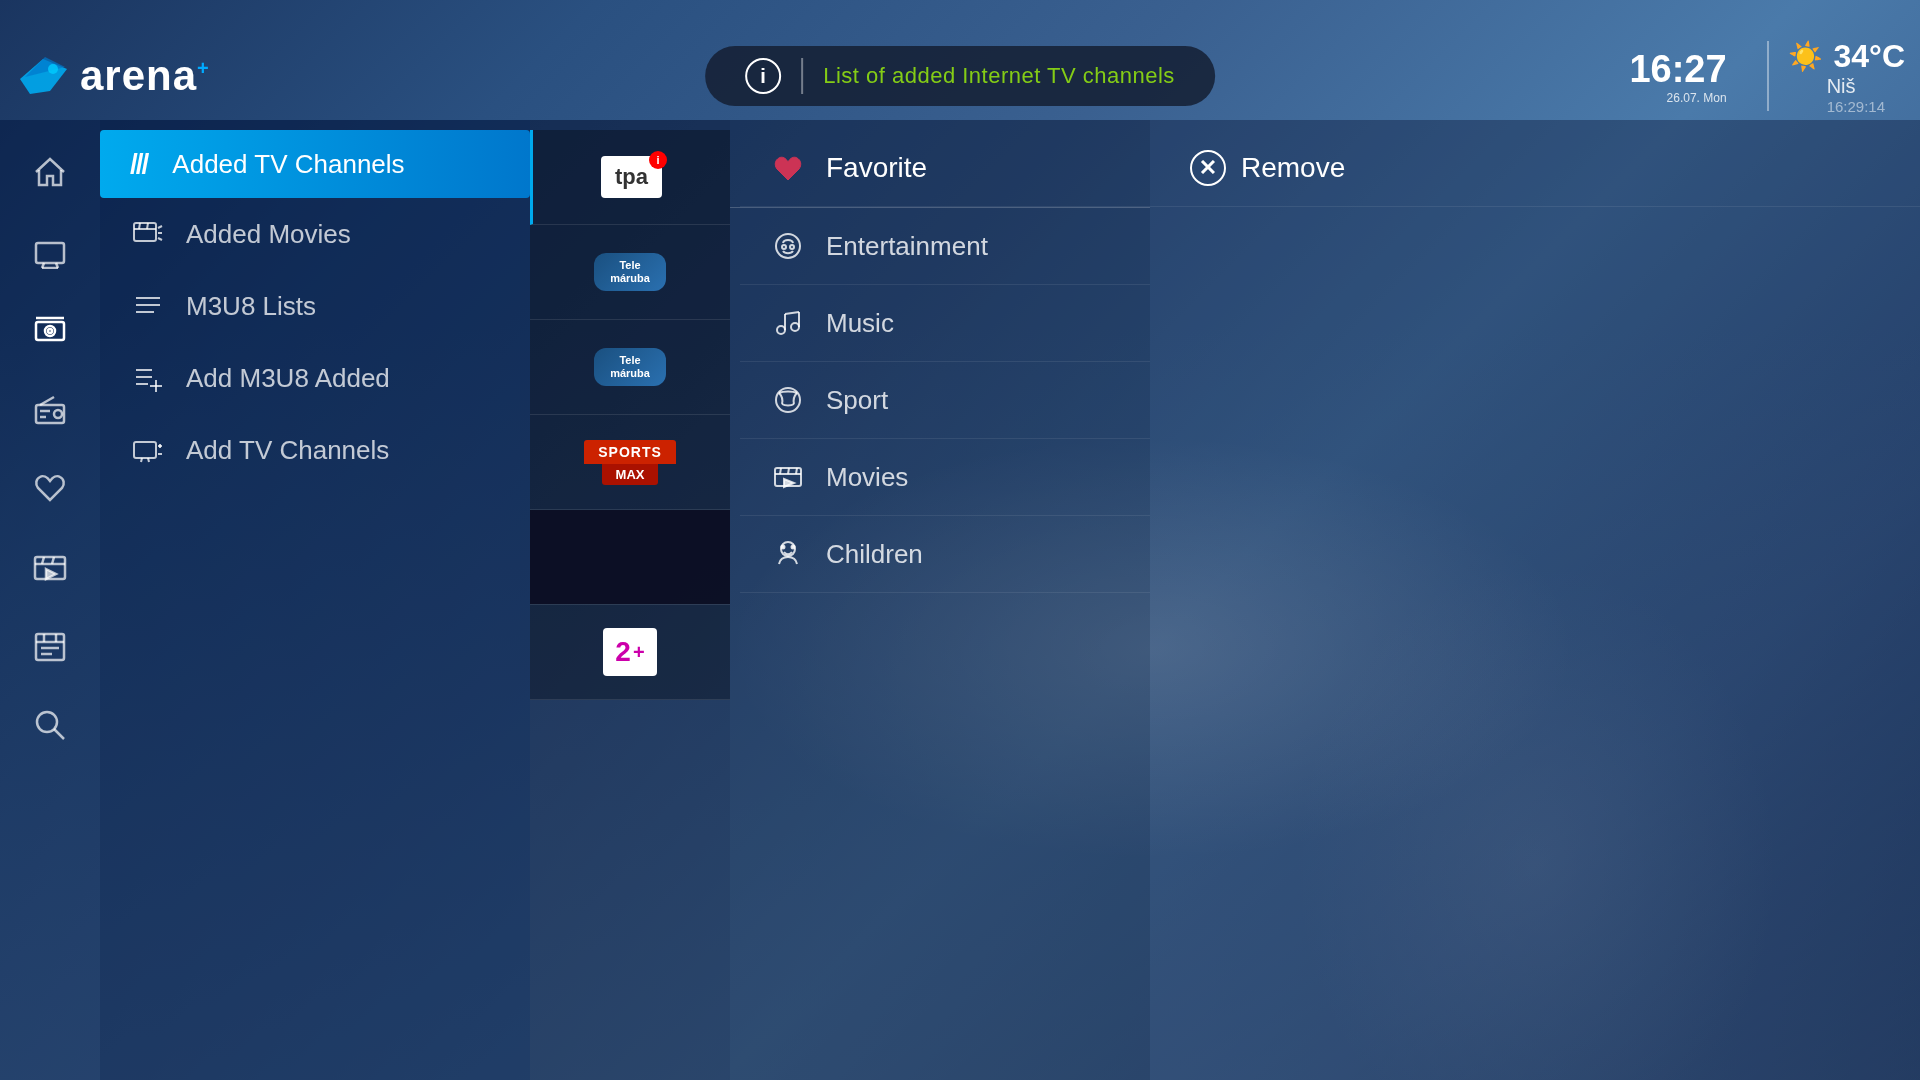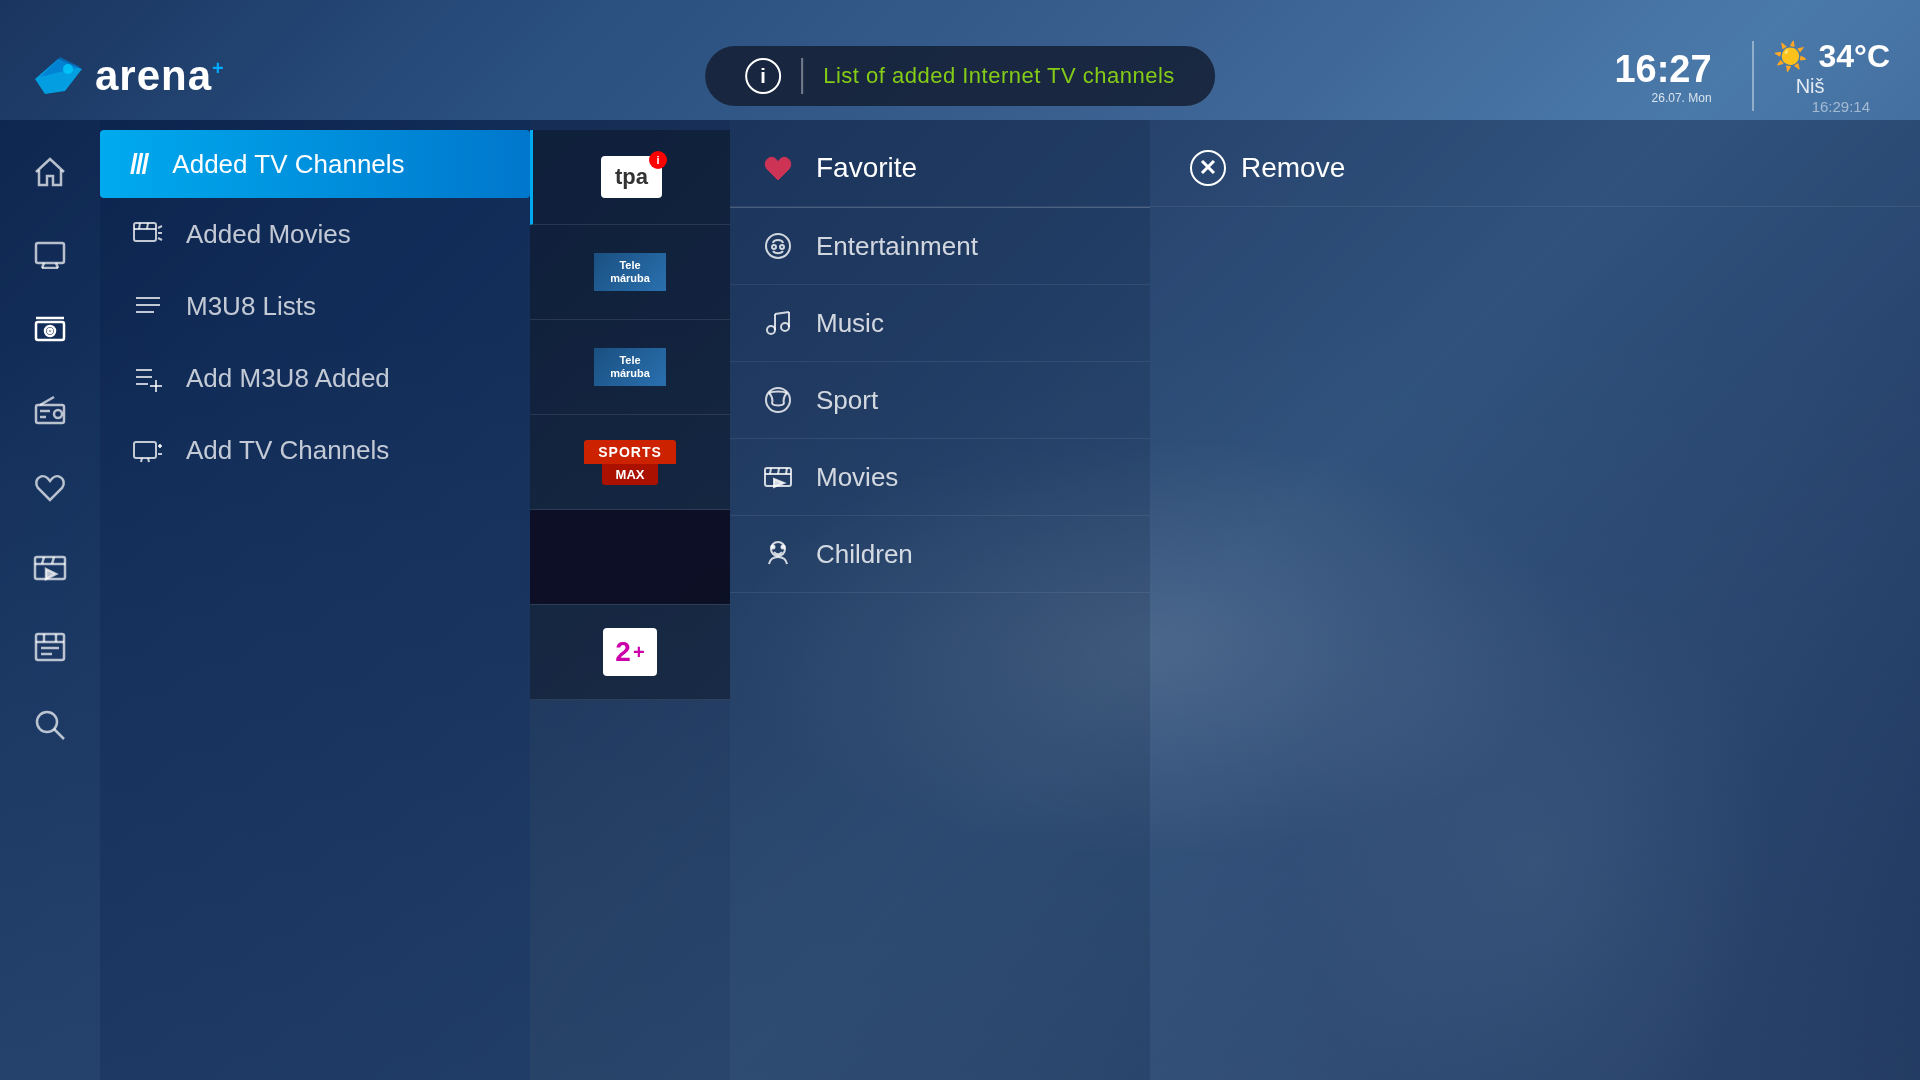--- a/index.html
+++ b/index.html
@@ -33,21 +33,21 @@
     
     .header {
       position: absolute;
       top: 0;
       left: 0;
       right: 0;
       height: 152px;
       z-index: 10;
       display: flex;
       align-items: center;
-      padding: 0 30px;
+      padding: 0 15px;
     }
 
     .logo {
       display: flex;
       align-items: center;
       gap: 10px;
     }
 
     .logo-icon {
       width: 55px;
@@ -154,21 +154,21 @@
 
     .weather-temp {
       font-size: 32px;
       font-weight: bold;
       color: #ffffff;
     }
 
     .weather-city {
       font-size: 20px;
       color: rgba(255,255,255,0.85);
-      margin-left: 22px;
+      margin-left: 38px;
     }
 
     .weather-next {
       font-size: 15px;
       color: rgba(255,255,255,0.5);
       margin-left: 38px;
     }
 
     
     .sidebar {
@@ -314,21 +314,21 @@
       font-weight: bold;
     }
 
     
     .tele-logo {
       background: linear-gradient(135deg, #1a5080, #2a70b0);
       color: white;
       font-size: 11px;
       font-weight: bold;
       padding: 6px 16px;
-      border-radius: 0;
+      border-radius: 12px;
       text-align: center;
       line-height: 1.2;
     }
 
     
     .dark-channel {
       background: rgba(10,10,30,0.8);
       width: 100%;
       height: 100%;
     }
@@ -362,20 +362,21 @@
 
     .category-item {
       display: flex;
       align-items: center;
       gap: 20px;
       padding: 20px 30px;
       cursor: pointer;
       color: rgba(255,255,255,0.8);
       font-size: 26px;
       border-bottom: 1px solid rgba(255,255,255,0.08);
+      margin-left: 10px;
     }
 
     .category-item.favorite {
       color: white;
       font-size: 28px;
     }
 
     .cat-icon {
       width: 36px;
       height: 36px;

